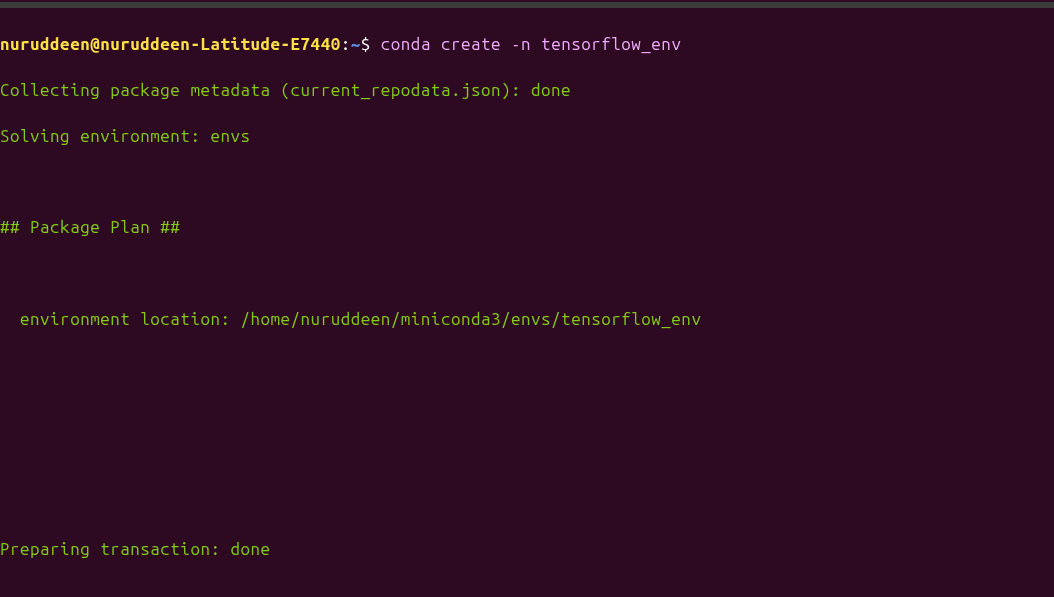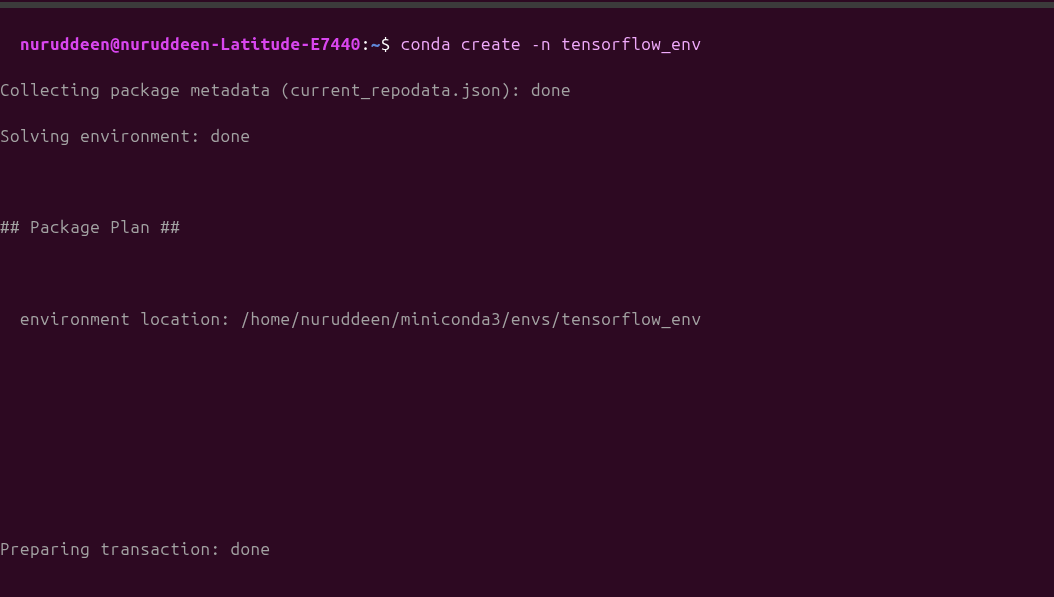--- a/index.html
+++ b/index.html
@@ -16,56 +16,55 @@
       padding: 2px 0;
       width: 1054px;
       height: 597px;
       overflow: hidden;
       letter-spacing: 0.5px;
     }
     .terminal {
       white-space: pre;
     }
     .prompt-user {
-      color: #d946ef;
+      color: #fde047;
       font-weight: bold;
-      padding-left: 20px;
     }
     .prompt-colon {
       color: #ffffff;
     }
     .prompt-path {
       color: #5f87d7;
       font-weight: bold;
     }
     .prompt-dollar {
       color: #ffffff;
     }
     .output {
-      color: #a3a3a3;
+      color: #84cc16;
     }
     .command {
       color: #f0abfc;
     }
     .titlebar {
       background-color: #3b3b3b;
       height: 6px;
       width: 100%;
       margin-bottom: 2px;
     }
   </style>
 </head>
 <body>
 
 <div class="titlebar"></div>
 
 <div class="terminal">
 <div><span class="prompt-user">nuruddeen@nuruddeen-Latitude-E7440</span><span class="prompt-colon">:</span><span class="prompt-path">~</span><span class="prompt-dollar">$ </span><span class="command">conda create -n tensorflow_env</span></div>
 <div class="output">Collecting package metadata (current_repodata.json): done</div>
-<div class="output">Solving environment: done</div>
+<div class="output">Solving environment: envs</div>
 <div class="output">&nbsp;</div>
 <div class="output">## Package Plan ##</div>
 <div class="output">&nbsp;</div>
 <div class="output">  environment location: /home/nuruddeen/miniconda3/envs/tensorflow_env</div>
 <div class="output">&nbsp;</div>
 <div class="output">&nbsp;</div>
 <div class="output">&nbsp;</div>
 <div class="output">&nbsp;</div>
 <div class="output">Preparing transaction: done</div>
 

